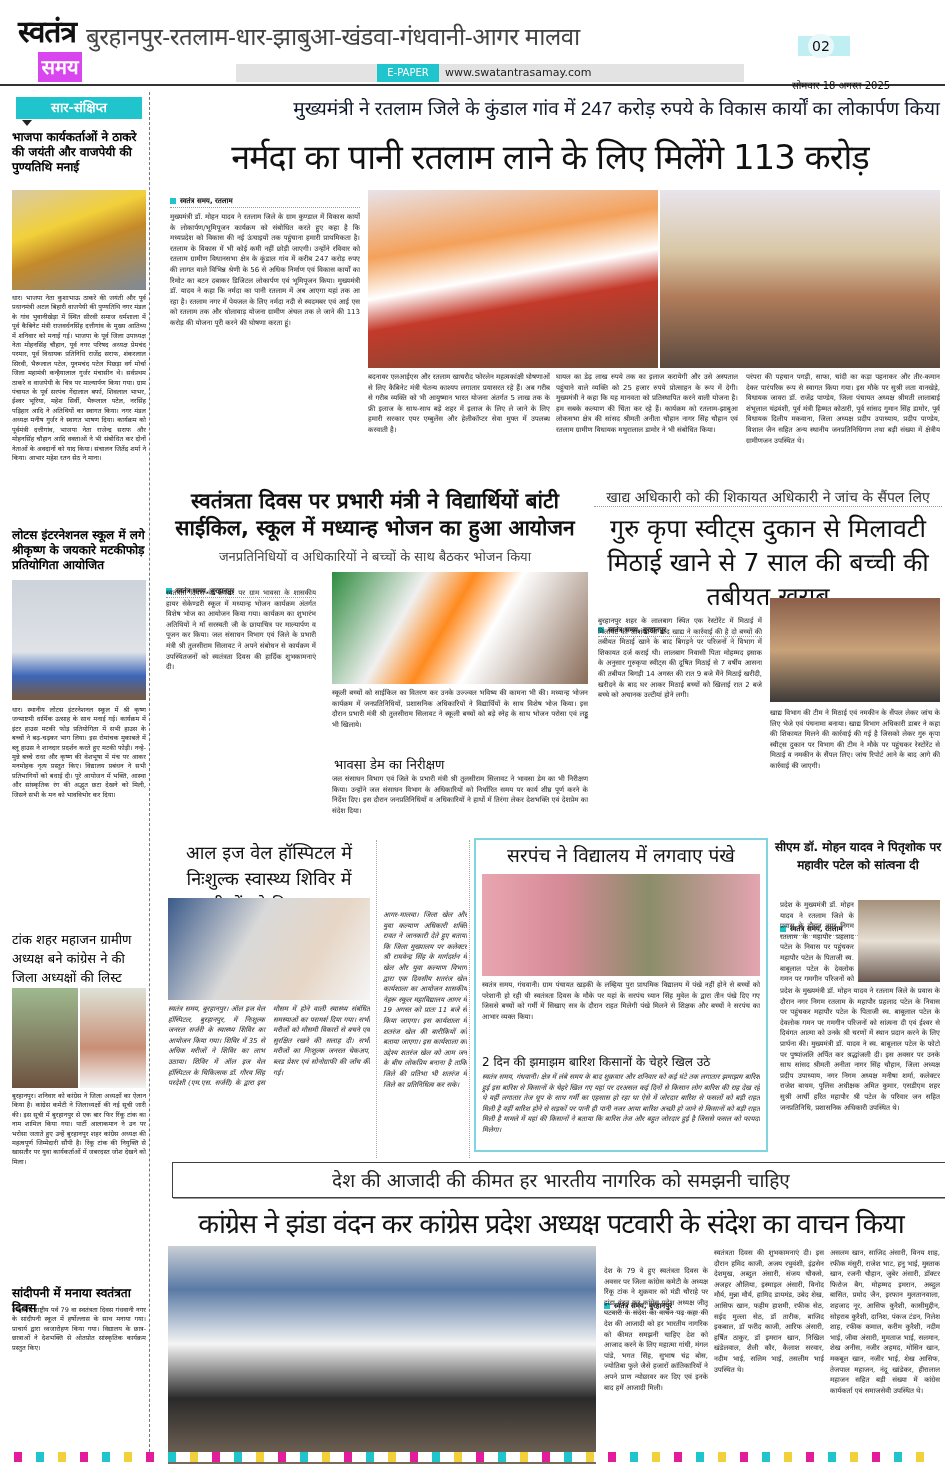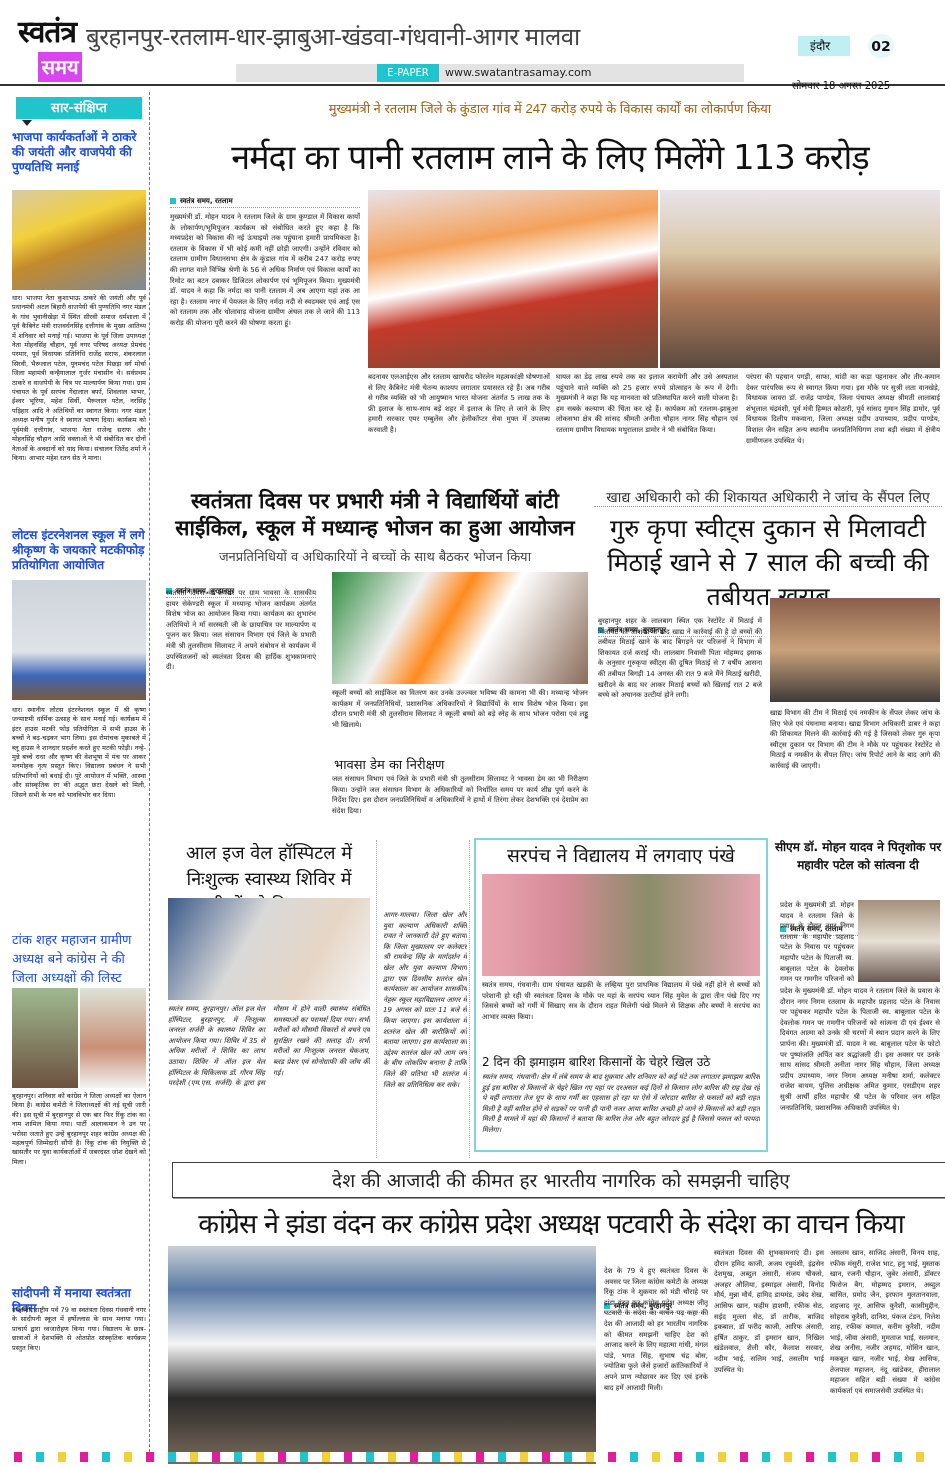--- a/index.html
+++ b/index.html
@@ -6,28 +6,28 @@
 body{width:945px;height:1468px;background:#fff;font-family:"DejaVu Sans",sans-serif;color:#111;position:relative;overflow:hidden}
 .abs{position:absolute}
 .masthead{left:0;top:0;width:945px;height:86px;border-bottom:2px solid #333}
 .logo-top{left:18px;top:14px;width:72px;height:36px;font-family:"DejaVu Serif",serif;font-weight:bold;font-size:30px;line-height:36px;color:#111;letter-spacing:-1px}
 .logo-bot{left:38px;top:52px;width:44px;height:30px;background:#d946ef;color:#fff;font-weight:bold;font-size:20px;line-height:30px;text-align:center}
 .cities{left:86px;top:20px;width:700px;font-size:24px;line-height:34px;color:#444;font-family:"Liberation Sans Narrow","Liberation Sans",sans-serif;letter-spacing:-0.5px}
 .epaper-bar{left:236px;top:64px;width:508px;height:18px;background:#e3e3e3}
 .epaper-tag{left:377px;top:64px;width:62px;height:18px;background:#1fc4cc;color:#fff;font-size:10px;line-height:18px;text-align:center}
 .url{left:445px;top:64px;font-size:11px;line-height:18px;color:#222}
 .city-box{left:798px;top:36px;width:52px;height:20px;background:#bfeff2;font-size:12px;line-height:20px;padding-left:12px}
-.page-no{left:868px;top:34px;width:26px;height:24px;border-radius:12px;background:#e8f8fa;font-weight:bold;font-size:14px;line-height:24px;text-align:center}
+.page-no{left:808px;top:34px;width:26px;height:24px;border-radius:12px;background:#e8f8fa;font-weight:normal;font-size:14px;line-height:24px;text-align:center}
 .date{left:792px;top:79px;font-size:10px;line-height:14px}
 .side-col{left:8px;top:92px;width:142px;height:1370px;border-right:1px dashed #777}
 .sar{left:8px;top:5px;width:126px;height:22px;background:#1fc4cc;color:#fff;font-weight:bold;font-size:13px;line-height:22px;text-align:center}
-.side-h{font-weight:bold;font-size:12px;line-height:15px;color:#1d4ed8}
+.side-h{font-weight:bold;font-size:12px;line-height:15px;color:#000000}
 .side-p{font-size:6.5px;line-height:9.4px;color:#222;text-align:justify}
 .photo{background:linear-gradient(135deg,#8a6d3b,#c9a46b 40%,#5b6e84);}
-.kicker{font-size:13px;line-height:26px;color:#a16207;text-align:center;font-family:"Liberation Sans Narrow","Liberation Sans",sans-serif}
+.kicker{font-size:19px;line-height:26px;color:#0f172a;text-align:right;font-family:"Liberation Sans Narrow","Liberation Sans",sans-serif}
 .head-big{font-weight:normal;font-size:34px;line-height:42px;text-align:center;color:#111;letter-spacing:-1px}
 .byline{font-size:7px;line-height:12px;font-weight:bold;border-bottom:1px dotted #999;padding-left:10px;position:relative}
 .byline:before{content:"";position:absolute;left:0;top:3px;width:6px;height:6px;background:#1fc4cc}
 .body{font-size:7px;line-height:10.6px;color:#222;text-align:justify}
 .h2{font-weight:bold;font-size:22px;line-height:28px;text-align:center;color:#111}
 .h3{font-size:17px;line-height:22px;color:#111;text-align:center}
 .boxed{border:2px solid #7fd4de}
 .sub-h{font-size:13px;line-height:18px;color:#111}
 </style>
 </head>

